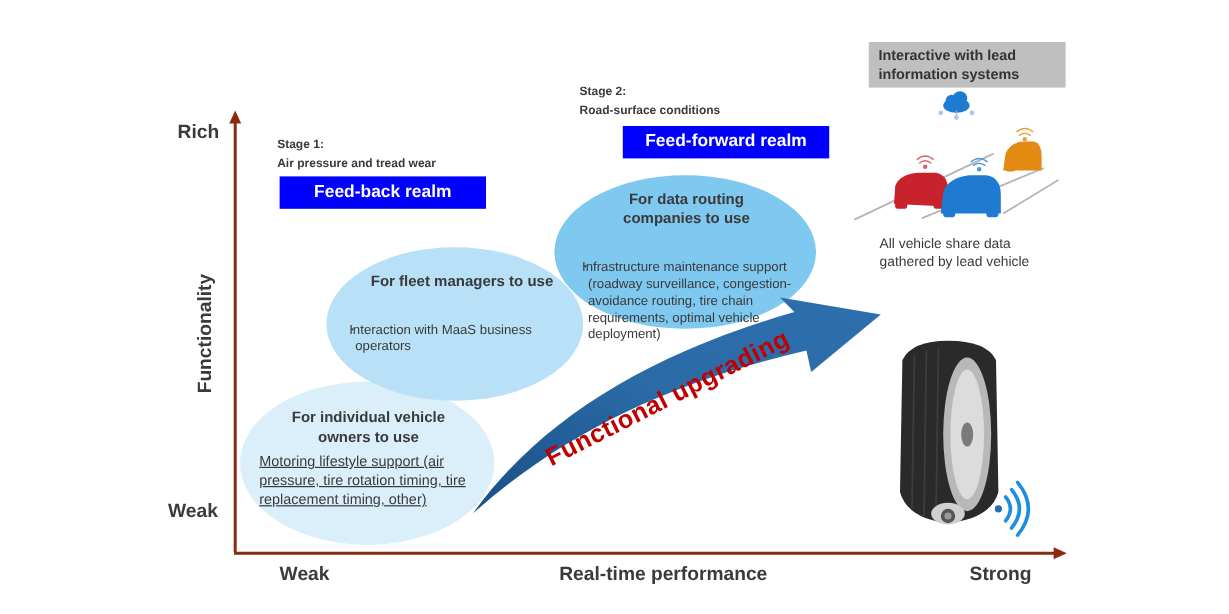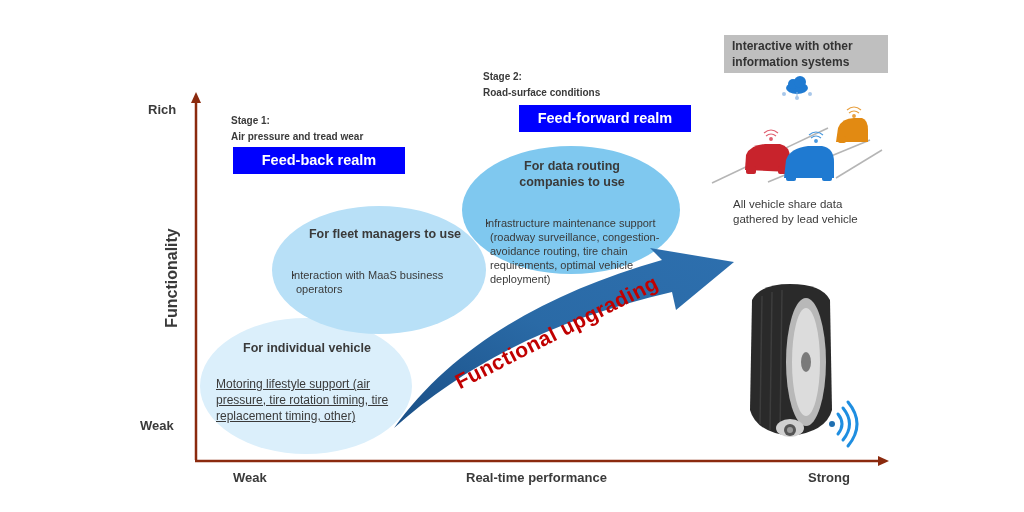--- a/index.html
+++ b/index.html
@@ -1,21 +1,21 @@
 <!DOCTYPE html>
 <html><head>
 <meta charset="utf-8">
 <style>
   html, body { margin:0; padding:0; background:#ffffff; }
   body { width:1024px; height:512px; position:relative; overflow:hidden;
          font-family:"Liberation Sans", sans-serif; color:#3a3a3a; }
   .abs { position:absolute; }
   svg.layer { position:absolute; left:0; top:0; }
 
-  .axis-label { font-size:13px; font-weight:bold; color:#3a3a3a;text-align:center; }
+  .axis-label { font-size:16px; font-weight:bold; color:#3a3a3a;text-align:center; }
   .y-title { position:absolute; left:172px; top:278px; transform:translate(-50%,-50%) rotate(-90deg);
              font-size:16px; font-weight:bold; white-space:nowrap; color:#3a3a3a; }
 
   .stage-title { font-size:10px; font-weight:bold; line-height:16px; color:#3a3a3a; }
   .realm-box { background:#0000ff; color:#fff; font-weight:bold; font-size:14.5px;
                text-align:center; line-height:26px; height:27px; }
 
   .gray-box { background:#bfbfbf; color:#333; font-weight:bold; font-size:12px;
               line-height:16px; padding:3px 8px; }
 
@@ -59,20 +59,21 @@
   <div>Road-surface conditions</div>
 </div>
 <div class="abs realm-box" style="left:479px;top:105px;width:172px;margin-left:40px;">Feed-forward realm</div>
 
 <div class="ellipse" style="left:200px;top:318px;width:212px;height:136px;background:#dbeffb;"></div>
 <div class="ellipse" style="left:272px;top:206px;width:214px;height:128px;background:#b8e0f7;"></div>
 <div class="ellipse" style="left:462px;top:146px;width:218px;height:128px;background:#7fc8ef;"></div>
 
 <div class="ell-title" style="left:222px;top:340px;width:170px;">
   <div>For individual vehicle</div>
+  <div>owners to use</div>
 </div>
 <div class="ell-body plain" style="left:216px;top:376px;width:184px;text-decoration:underline;">Motoring lifestyle support (air pressure, tire rotation timing, tire replacement timing, other)</div>
 
 <div class="ell-title" style="left:290px;top:226px;width:190px;">For fleet managers to use</div>
 <div class="ell-body" style="left:288px;top:246px;width:180px;">
   <ul>
     <li>Interaction with MaaS business operators</li>
   </ul>
 </div>
 
@@ -92,21 +93,21 @@
       <stop offset="0" stop-color="#1a4f86"></stop>
       <stop offset="0.5" stop-color="#2a6aa6"></stop>
       <stop offset="1" stop-color="#2d6fae"></stop>
     </linearGradient>
   </defs>
   <path d="M394,428 C450,350 540,295 662,260 L650,248 L734,262 L676,310 L672,292 C560,318 470,360 394,428 Z" fill="url(#arrowGrad)"></path>
 </svg>
 <div class="upgrade" style="left:462px;top:370px;">Functional upgrading</div>
 
 <div class="abs gray-box" style="left:724px;top:35px;width:148px;">
-  <div>Interactive with other</div>
+  <div>Interactive with lead</div>
   <div>information systems</div>
 </div>
 
 <svg class="layer" width="1024" height="512">
 
   <g>
     <ellipse cx="797" cy="88" rx="11" ry="6" fill="#1f7ad1"></ellipse>
     <circle cx="793" cy="84" r="5" fill="#1f7ad1"></circle>
     <circle cx="800" cy="82" r="6" fill="#1f7ad1"></circle>
     <line x1="797" y1="92" x2="797" y2="97" stroke="#8fb8e0" stroke-width="1"></line>

